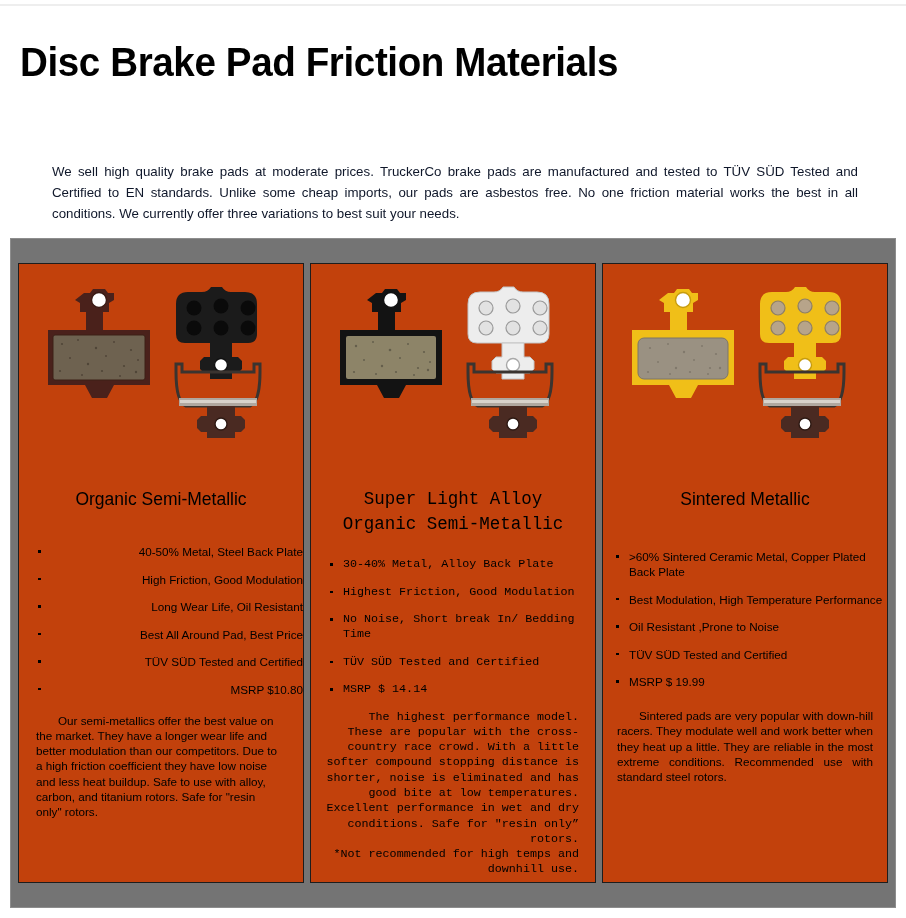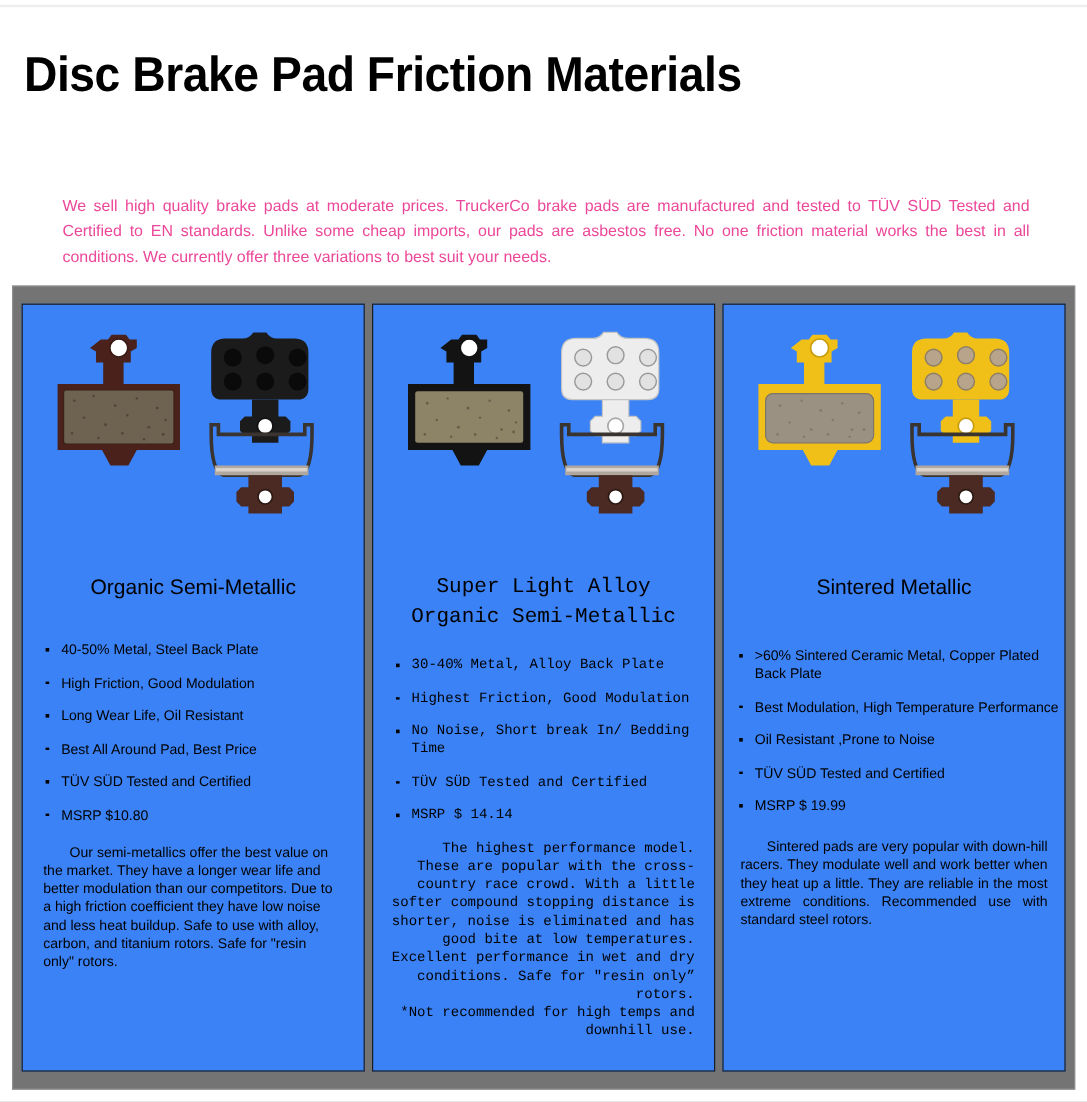--- a/index.html
+++ b/index.html
@@ -39,40 +39,40 @@
   }
 
   .intro {
     position: absolute;
     top: 148px;
     left: 52px;
     width: 806px;
     font-size: 13.3px;
     line-height: 21px;
     text-align: justify;
-    color: #ec4899;
+    color: #0f172a;
   }
 
   
   .cards {
     position: absolute;
     top: 238px;
     left: 10px;
     width: 886px;
     height: 670px;
     display: flex;
     background: #747474;
     border: 1px solid #8d8d8d;
     box-sizing: border-box;
   }
   .card {
     position: relative;
-    background: #3b82f6;
+    background: #c2410c;
     border: 1px solid #1d1d1d;
-    margin: 14px 3px;
+    margin: 24px 3px;
     box-sizing: border-box;
     overflow: hidden;
   }
   .card:nth-child(1) { width: 287px; margin-left: 7px; }
   .card:nth-child(2) { width: 287px; font-family: Liberation Mono, monospace; }
   .card:nth-child(3) { width: 287px; margin-right: 7px; }
 
   .pad-figure {
     position: relative;
     height: 205px;
@@ -89,21 +89,21 @@
   }
   .card-title .line2 { display: block; }
 
   .bullets {
     list-style: none;
     margin: 0;
     padding: 0;
     font-size: 11.7px;
     line-height: 15px;
   }
-  .card:nth-child(1) .bullets { margin: 32px 0 0 16px; }
+  .card:nth-child(1) .bullets { margin: 32px 0 0 16px; text-align: right; }
   .card:nth-child(2) .bullets { margin: 20px 0 0 16px; }
   .card:nth-child(3) .bullets { margin: 37px 0 0 10px; }
 
   .bullets li {
     position: relative;
     padding-left: 16px;
     margin-bottom: 12.5px;
   }
   .bullets li::before {
     content: "";

